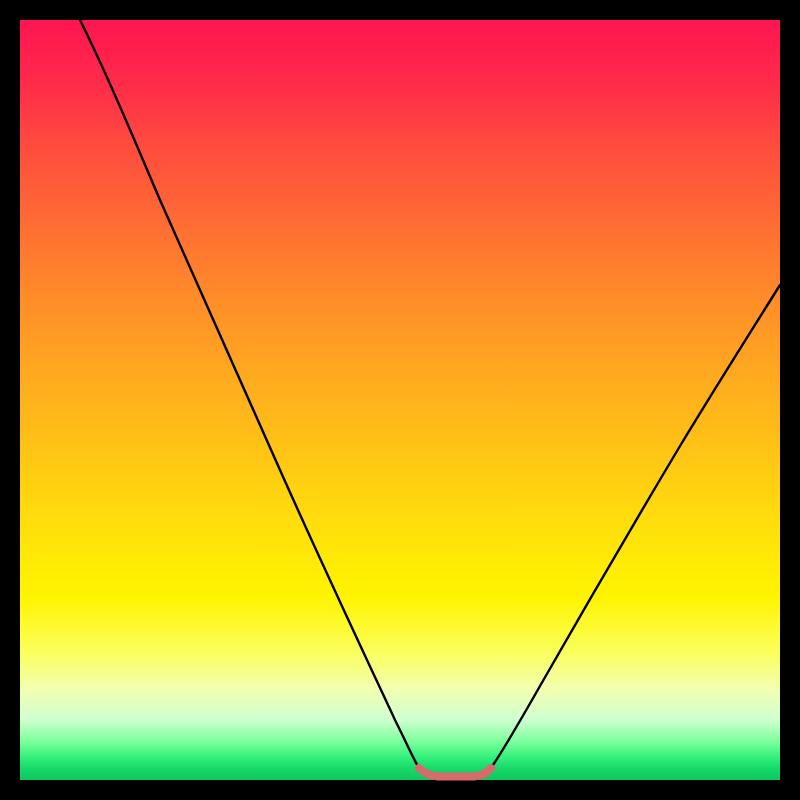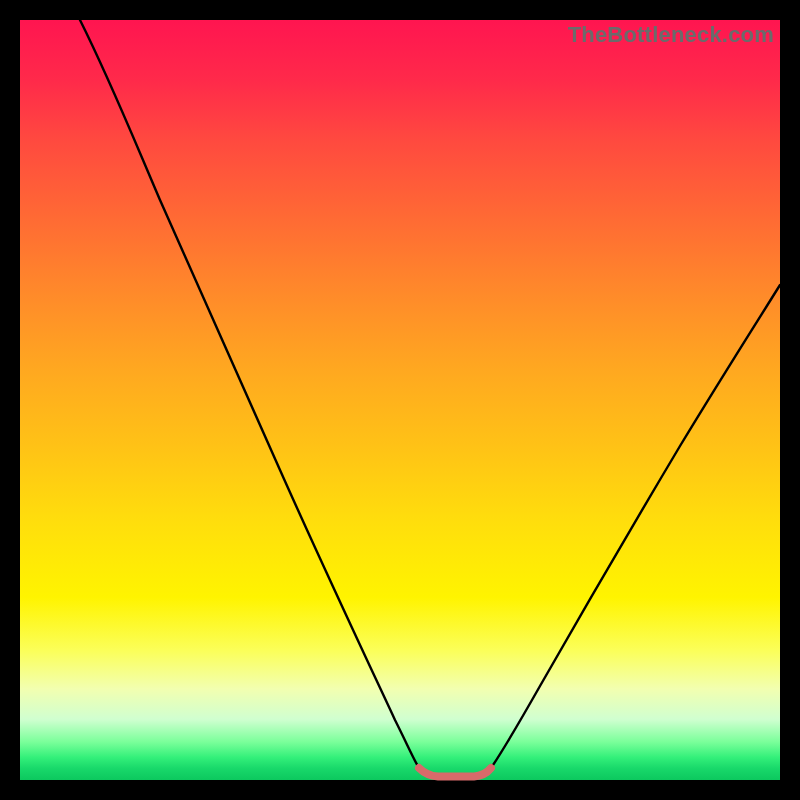--- a/index.html
+++ b/index.html
@@ -53,21 +53,20 @@
     width: 760px;
     height: 760px;
     overflow: visible;
   }
 </style>
 </head>
 <body>
 
 <div class="outer">
   <div class="plot-area">
-    <div class="watermark">TheBottleneck.com</div>
     <svg class="curves" viewBox="0 0 760 760" preserveAspectRatio="none">
       <path d="M 60 0
                C 90 60, 110 110, 140 180
                C 175 260, 215 350, 260 450
                C 300 540, 340 625, 375 700
                C 388 726, 394 740, 399 748" stroke="#000" stroke-width="2.4" fill="none" stroke-linecap="round"></path>
       <path d="M 471 748
                C 480 735, 495 710, 520 666
                C 560 596, 610 510, 660 426
                C 700 360, 735 305, 760 265" stroke="#000" stroke-width="2.4" fill="none" stroke-linecap="round"></path>

